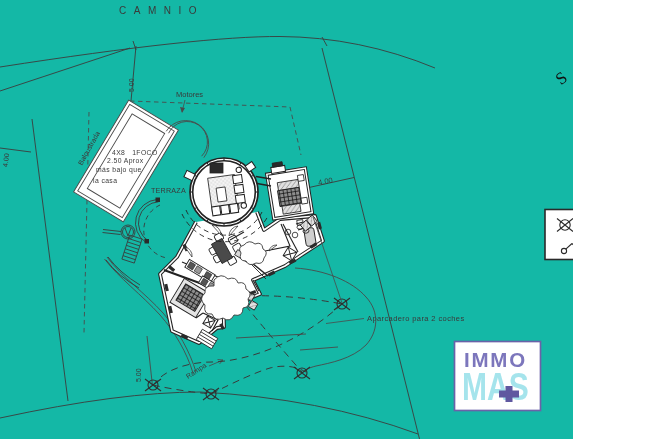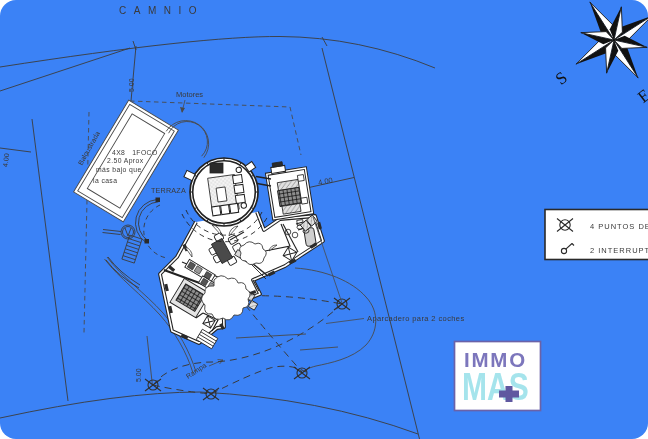--- a/index.html
+++ b/index.html
@@ -1,17 +1,17 @@
 <!DOCTYPE html>
 <html><head>
 <meta charset="utf-8">
 <style>
   html,body{margin:0;padding:0;background:#fff;}
-  #page{position:relative;width:648px;height:439px;overflow:hidden;background:#3b82f6;
-        font-family:"Liberation Sans",sans-serif;border-radius:16px;}
+  #page{position:relative;width:573px;height:439px;overflow:hidden;background:#14b8a6;
+        font-family:"Liberation Sans",sans-serif;}
   svg{position:absolute;left:0;top:0;}
   text{font-family:"Liberation Sans",sans-serif;fill:#3a3a3a;}
 </style>
 </head>
 <body>
 <div id="page">
 <svg width="648" height="439" viewBox="0 0 648 439">
 <defs>
   <pattern id="stipple" width="4" height="4" patternUnits="userSpaceOnUse">
     <rect width="4" height="4" fill="#f4f4f4"></rect>

